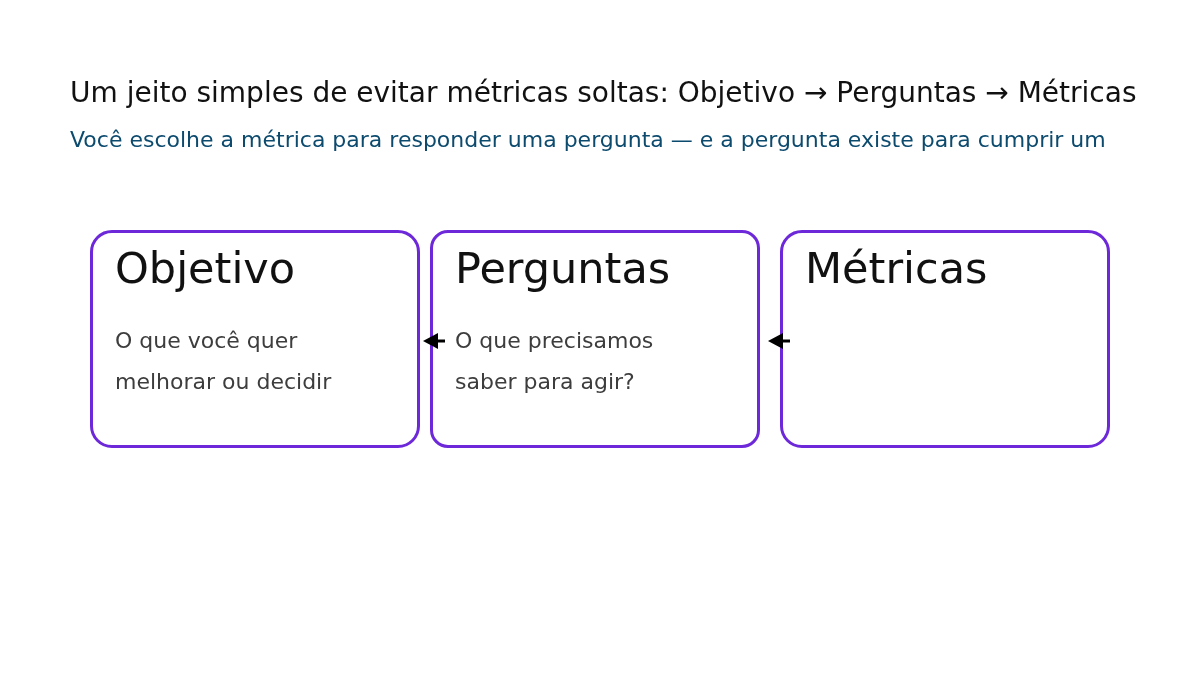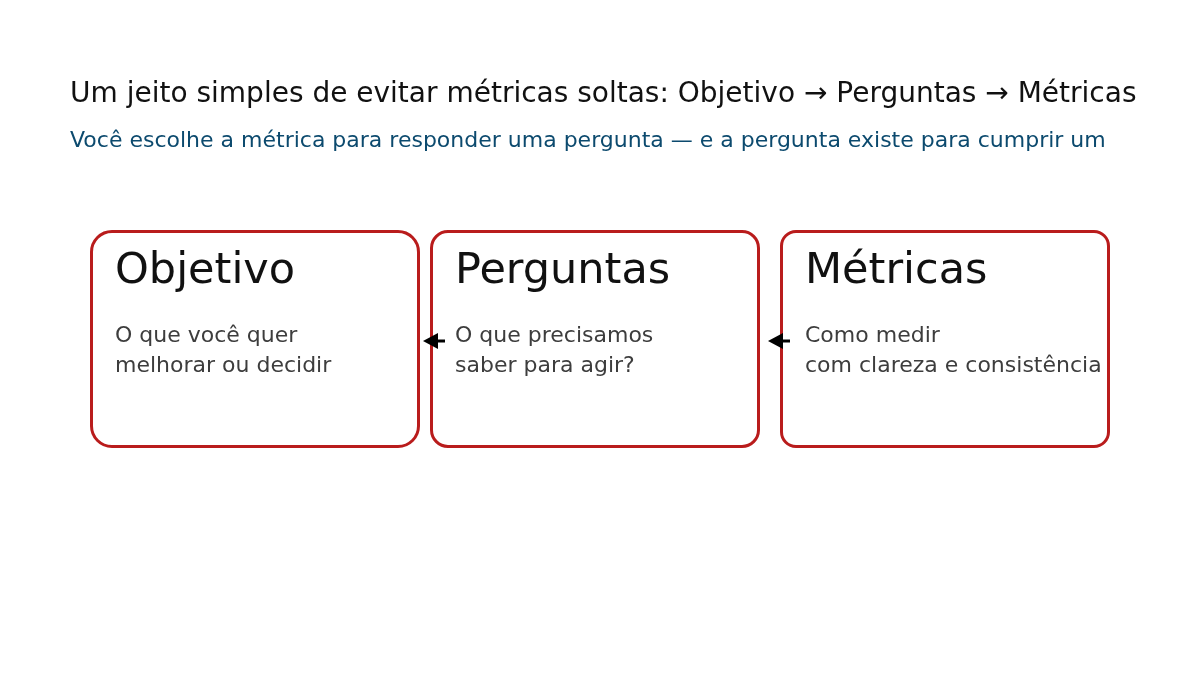--- a/index.html
+++ b/index.html
@@ -35,39 +35,39 @@
     color: #0c4a6e;
     white-space: nowrap;
   }
   .card {
     position: absolute;
     top: 230px;
     width: 330px;
     height: 218px;
     box-sizing: border-box;
     background: #ffffff;
-    border: 3px solid #b91c1c;
+    border: 3px solid #6d28d9;
     border-radius: 22px;
     z-index: 1;
   }
   .card-1 { left: 90px; }
   .card-2 { left: 430px; border-radius: 18px; }
-  .card-3 { left: 780px; border-radius: 16px; }
+  .card-3 { left: 780px; }
   .card h2 {
     margin: 14px 0 0 22px;
     font-size: 43px;
     line-height: 1;
     font-weight: normal;
     color: #111111;
     white-space: nowrap;
   }
   .card p {
     margin: 30px 8px 0 22px;
     font-size: 22px;
-    line-height: 30px;
+    line-height: 41px;
     color: #3d3d3d;
     white-space: pre;
   }
   .connector {
     position: absolute;
     top: 331px;
     width: 36px;
     height: 20px;
     z-index: 2;
   }
@@ -91,22 +91,20 @@
   </div>
 
   <div class="card card-2">
     <h2>Perguntas</h2>
     <p>O que precisamos
 saber para agir?</p>
   </div>
 
   <div class="card card-3">
     <h2>Métricas</h2>
-    <p>Como medir
-com clareza e consistência</p>
   </div>
 
   <div class="connector connector-1">
     <span>
       <svg width="36" height="20" viewBox="0 0 36 20" xmlns="http://www.w3.org/2000/svg">
         <line x1="26" y1="10" x2="35" y2="10" stroke="#000000" stroke-width="3"></line>
         <polygon points="13,10 28,2 28,18" fill="#000000"></polygon>
       </svg>
     </span>
   </div>

